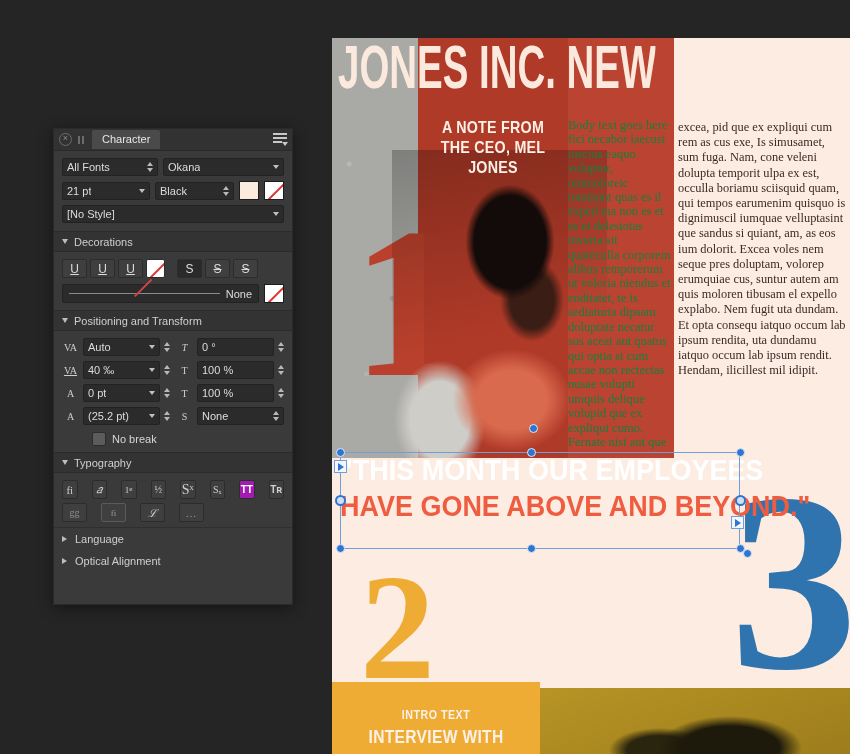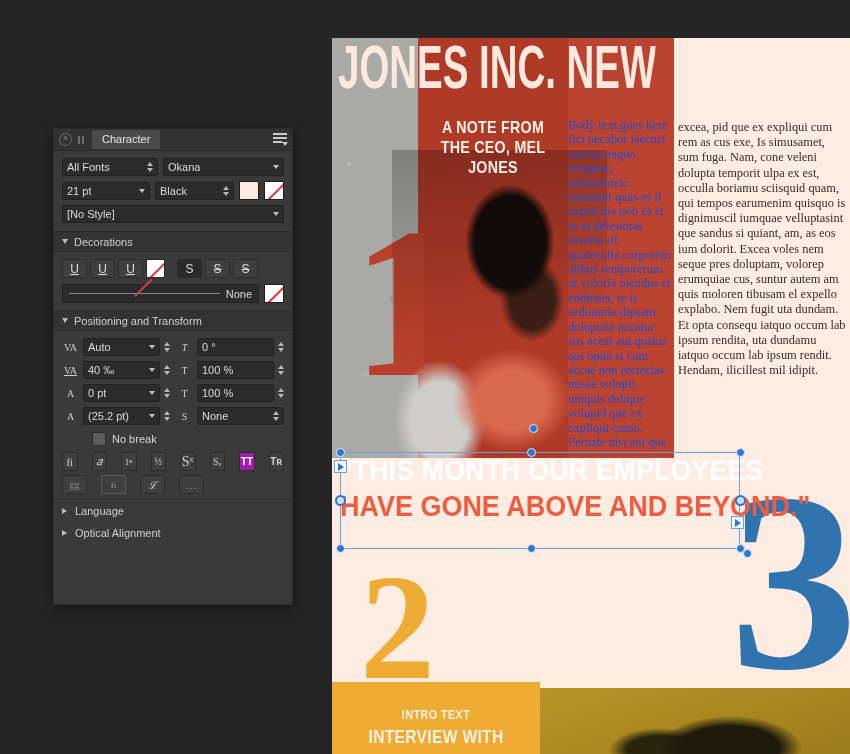--- a/index.html
+++ b/index.html
@@ -52,21 +52,21 @@
   .num-3{left:398px;top:455px;font-size:255px;color:#2f74ae;}
 
   .note-title{
     position:absolute;left:86px;top:118px;width:150px;text-align:center;
     color:#fdf0e6;font-size:17px;line-height:20px;font-weight:700;
     font-family:"Liberation Sans Narrow","Liberation Sans",sans-serif;
     transform:scaleX(.84);transform-origin:center top;letter-spacing:.3px;
   }
   .col-mid{
     position:absolute;left:236px;top:118px;width:104px;
-    color:#1d4ed8;font-family:"Liberation Serif",serif;
+    color:#15803d;font-family:"Liberation Serif",serif;
     font-size:12.5px;line-height:14.4px;
   }
   .col-right{
     position:absolute;left:346px;top:120px;width:168px;
     color:#3b2b26;font-family:"Liberation Serif",serif;
     font-size:12.4px;line-height:15.2px;
   }
 
   .pull-quote{
     position:absolute;left:8px;top:452px;width:388px;
@@ -417,20 +417,24 @@
             </span>
         </div>
       </div>
     </div>
 
     <div class="chk">
       <span class="chkbox"></span>
       <span>No break</span>
     </div>
 
+    <div class="sec-head">
+      <span class="tri open"></span>
+      <span>Typography</span>
+    </div>
 
     <div class="typorow">
       <div class="tybtn">fi</div>
       <div class="tybtn" style="font-style:italic;">𝑎</div>
       <div class="tybtn" style="font-size:9px;">1ˢᵗ</div>
       <div class="tybtn" style="font-size:10px;">½</div>
       <div class="tybtn" style="font-size:14px;">Sˣ</div>
       <div class="tybtn" style="font-size:10px;">Sₓ</div>
       <div class="tybtn on">TT</div>
       <div class="tybtn" style="font-size:10px;font-family:'Liberation Sans',sans-serif;font-weight:700;">Tʀ</div>

